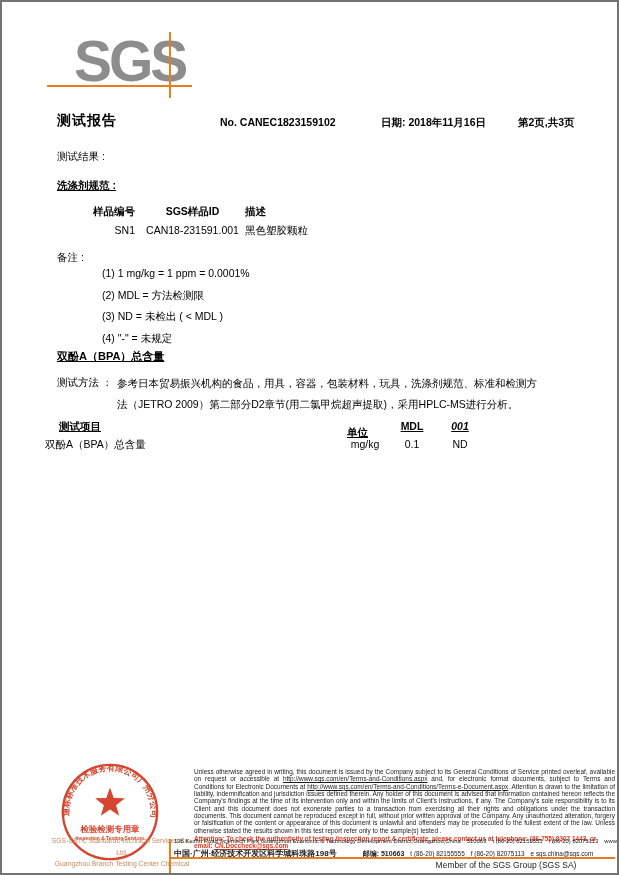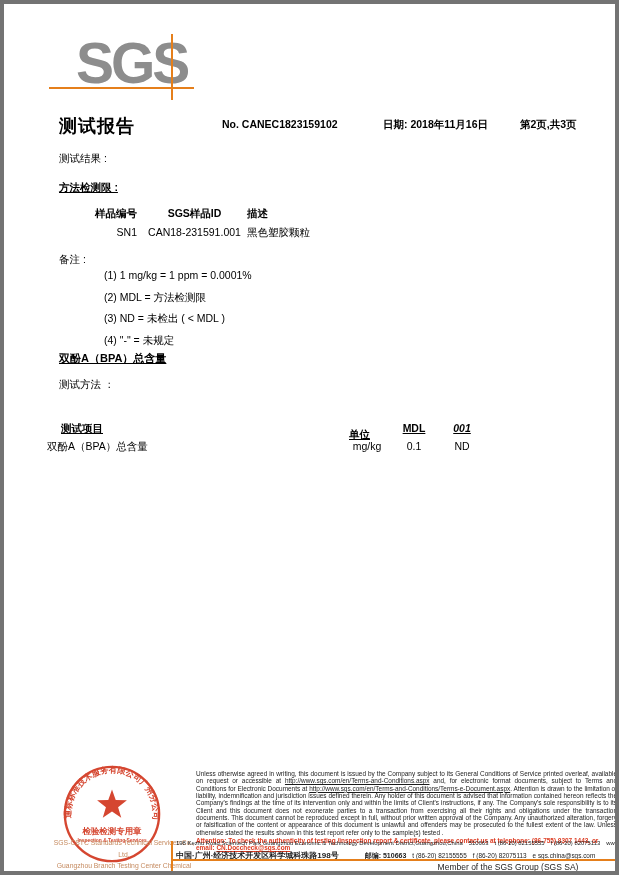--- a/index.html
+++ b/index.html
@@ -1,32 +1,32 @@
 <!DOCTYPE html>
 <html><head>
 <meta charset="utf-8">
 <style>
   * { margin:0; padding:0; box-sizing:border-box; }
   html,body { background:#e9e9e9; }
   body { font-family:"Liberation Sans","DejaVu Sans",sans-serif; }
   .page {
     position:relative; width:619px; height:875px; margin:0 auto;
-    background:#ffffff; border:4px solid #737373; overflow:hidden;
+    background:#ffffff; border:2px solid #737373; overflow:hidden;
     color:#000;
   }
   .abs { position:absolute; }
 
   
   .logo-text { left:72px; top:33px; font-size:57px; font-weight:bold;
     letter-spacing:-3px; color:#8d8d8d; line-height:52px; }
   .logo-hline { left:45px; top:83px; width:145px; height:2px; background:#e57f1b; }
   .logo-vline { left:167px; top:30px; width:2px; height:66px; background:#e57f1b; }
 
   
-  .doc-title { left:55px; top:110px; font-size:18px; font-weight:bold; letter-spacing:1px;font-family:Liberation Mono, monospace; }
+  .doc-title { left:55px; top:110px; font-size:14px; font-weight:bold; letter-spacing:1px;font-family:Liberation Mono, monospace; }
   .report-no { left:218px; top:114px; font-size:10.5px; font-weight:bold; }
   .date-label { left:379px; top:114px; font-size:10.5px; font-weight:bold; }
   .page-info  { left:516px; top:114px; font-size:10.5px; font-weight:bold; }
 
   
   .txt { font-size:10.5px; }
   .results-label { left:55px; top:148px; }
   .sample-desc-label { left:55px; top:177px; font-weight:600; text-decoration:underline; }
 
   .st-h, .st-c { font-size:10.5px; }
@@ -88,41 +88,43 @@
   <div class="abs logo-text">SGS</div>
   <div class="abs logo-hline"></div>
   <div class="abs logo-vline"></div>
 
   <div class="abs doc-title">测试报告</div>
   <div class="abs report-no">No. CANEC1823159102</div>
   <div class="abs date-label">日期: 2018年11月16日</div>
   <div class="abs page-info">第2页,共3页</div>
 
   <div class="abs txt results-label">测试结果 :</div>
-  <div class="abs txt sample-desc-label">方法检测限 :</div>
+  <div class="abs txt sample-desc-label">洗涤剂规范 :</div>
 
   <div class="abs st-h col1 row-h">样品编号</div>
   <div class="abs st-h col2 row-h">SGS样品ID</div>
   <div class="abs st-h col3 row-h">描述</div>
   <div class="abs st-c col1 row-1">SN1</div>
   <div class="abs st-c col2 row-1">CAN18-231591.001</div>
   <div class="abs st-c col3 row-1">黑色塑胶颗粒</div>
 
   <div class="abs txt remark-label">备注 :</div>
   <div class="abs notes">
     <div>(1) 1 mg/kg = 1 ppm = 0.0001%</div>
     <div>(2) MDL = 方法检测限</div>
     <div>(3) ND = 未检出 ( &lt; MDL )</div>
     <div>(4) "-" = 未规定</div>
   </div>
 
   <div class="abs bpa-title">双酚A（BPA）总含量</div>
 
   <div class="abs txt method-label">测试方法 ：</div>
   <div class="abs method-text">
+    <div>参考日本贸易振兴机构的食品，用具，容器，包装材料，玩具，洗涤剂规范、标准和检测方</div>
+    <div>法（JETRO 2009）第二部分D2章节(用二氯甲烷超声提取)，采用HPLC-MS进行分析。</div>
   </div>
 
   <div class="abs rt-h rt-item-h">测试项目</div>
   <div class="abs rt-h rt-unit-h">单位</div>
   <div class="abs rt-h rt-mdl-h">MDL</div>
   <div class="abs rt-h rt-001-h">001</div>
   <div class="abs rt-c rt-item-c">双酚A（BPA）总含量</div>
   <div class="abs rt-c rt-unit-c">mg/kg</div>
   <div class="abs rt-c rt-mdl-c">0.1</div>
   <div class="abs rt-c rt-001-c">ND</div>

